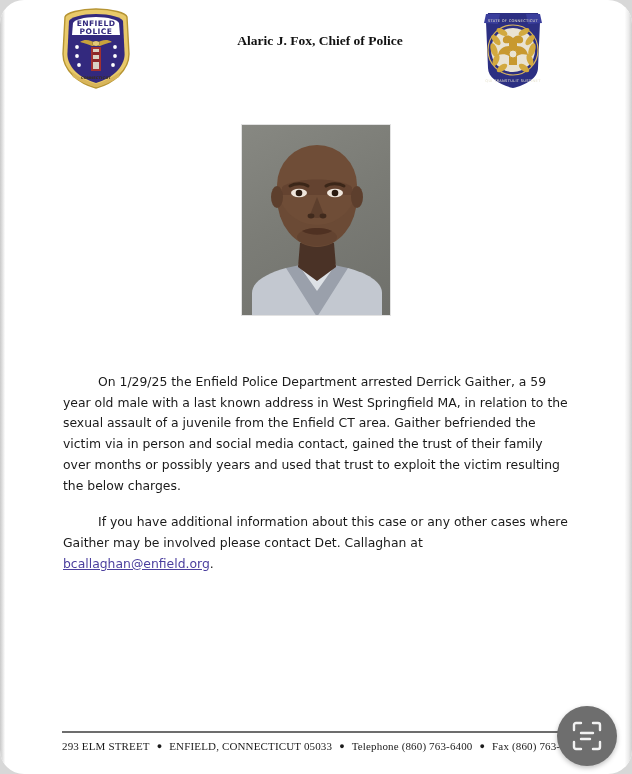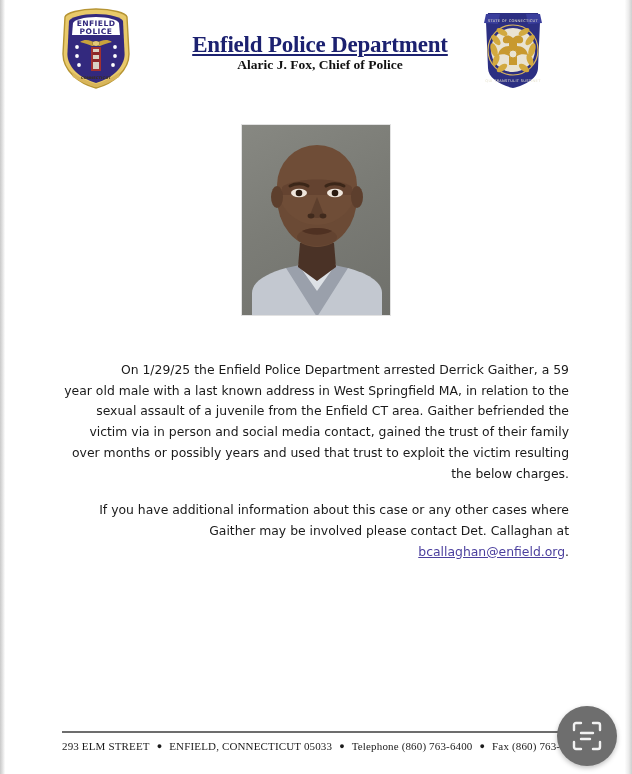--- a/index.html
+++ b/index.html
@@ -8,20 +8,21 @@
     width: 632px; height: 774px;
     background: #d8d8d8;
     font-family: "Liberation Sans", sans-serif;
     overflow: hidden;
   }
   #page {
     position: relative;
     width: 632px; height: 774px;
     background: #ffffff;
     overflow: hidden;
+    border-radius: 24px;
   }
   
   #edge-left {
     position: absolute; left: 0; top: 0; width: 5px; height: 774px;
     background: linear-gradient(to right, #c9c9c9 0%, #e4e4e4 55%, #fdfdfd 100%);
   }
   #edge-right {
     position: absolute; right: 0; top: 0; width: 7px; height: 774px;
     background: linear-gradient(to left, #cfcfcf 0%, #ececec 50%, #fdfdfd 100%);
   }
@@ -62,26 +63,26 @@
     border: 1px solid #e2e2e2;
   }
   #mug-bg {
     position: absolute; inset: 0;
     background:
       linear-gradient(150deg, #878882 0%, #7b7c76 45%, #6f706b 100%);
   }
 
   
   #body-copy {
-    position: absolute; left: 63px; top: 360px; width: 506px;
+    position: absolute; left: 63px; top: 372px; width: 506px;
     font-family: "DejaVu Sans", sans-serif;
     font-size: 12.4px;
     line-height: 20.7px;
     color: #1a1a1a;
-    text-align: right;
+    text-align: left;
   }
   #body-copy p { margin: 0 0 16px 0; text-indent: 35px; }
   #body-copy p:last-child { margin-bottom: 0; }
   sup { font-size: 0.64em; vertical-align: super; line-height: 0; }
   .email-link {
     color: #4b3f9e;
     text-decoration: underline;
   }
 
   
@@ -168,21 +169,20 @@
         <path d="M35 28 C31 24 26 25 25 29 C24 33 28 34 31 33 L31 36 C26 36 21 39 20 45 C24 44 28 44 31 46 L31 55 L39 55 L39 46 C42 44 46 44 50 45 C49 39 44 36 39 36 L39 33 C42 34 46 33 45 29 C44 25 39 24 35 28 Z"></path>
         <circle cx="28" cy="29" r="2.6"></circle>
         <circle cx="42" cy="29" r="2.6"></circle>
       </g>
       <circle cx="35" cy="44" r="4" fill="#e9e3d2" stroke="#c8992f" stroke-width="1"></circle>
       <text x="35" y="12" font-family="DejaVu Sans, sans-serif" font-size="3.6" fill="#e6e2cf" text-anchor="middle" letter-spacing="0.3">STATE OF CONNECTICUT</text>
       <text x="35" y="72" font-family="DejaVu Sans, sans-serif" font-size="3.6" fill="#e6e2cf" text-anchor="middle" letter-spacing="0.3">QUI TRANSTULIT SUSTINET</text>
     </svg>
 
     <div id="title-block">
-      <div id="dept-title">Enfield Police Department</div>
       <div id="chief-line">Alaric J. Fox, Chief of Police</div>
     </div>
   </div>
 
   <div id="mugshot">
     <div id="mug-bg"></div>
     <svg viewBox="0 0 150 192" width="150" height="192" style="position:absolute;inset:0">
 
       <path d="M10 192 L10 168 C10 156 26 148 44 143 L106 143 C124 148 140 156 140 168 L140 192 Z" fill="#c3c8d0"></path>
       <path d="M44 143 L75 192 L106 143 L92 140 L75 163 L58 140 Z" fill="#9aa0ab"></path>

